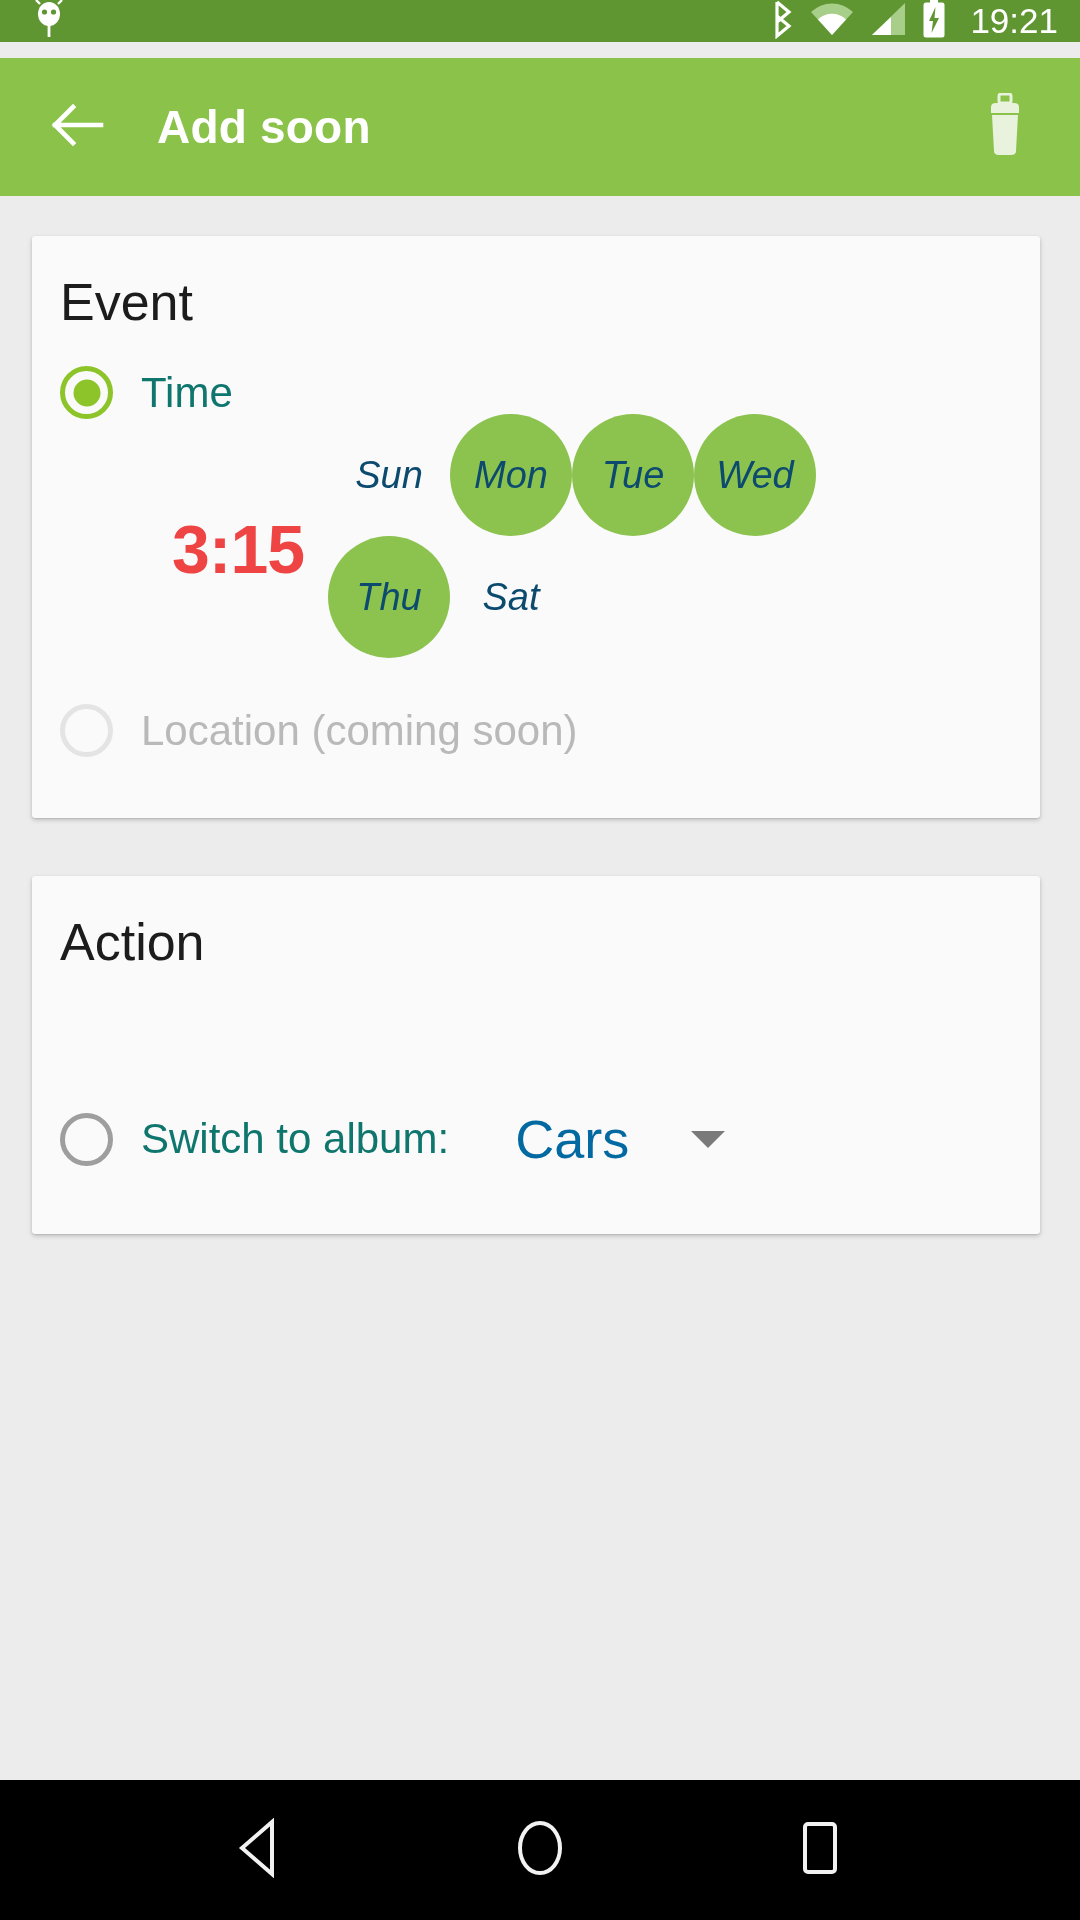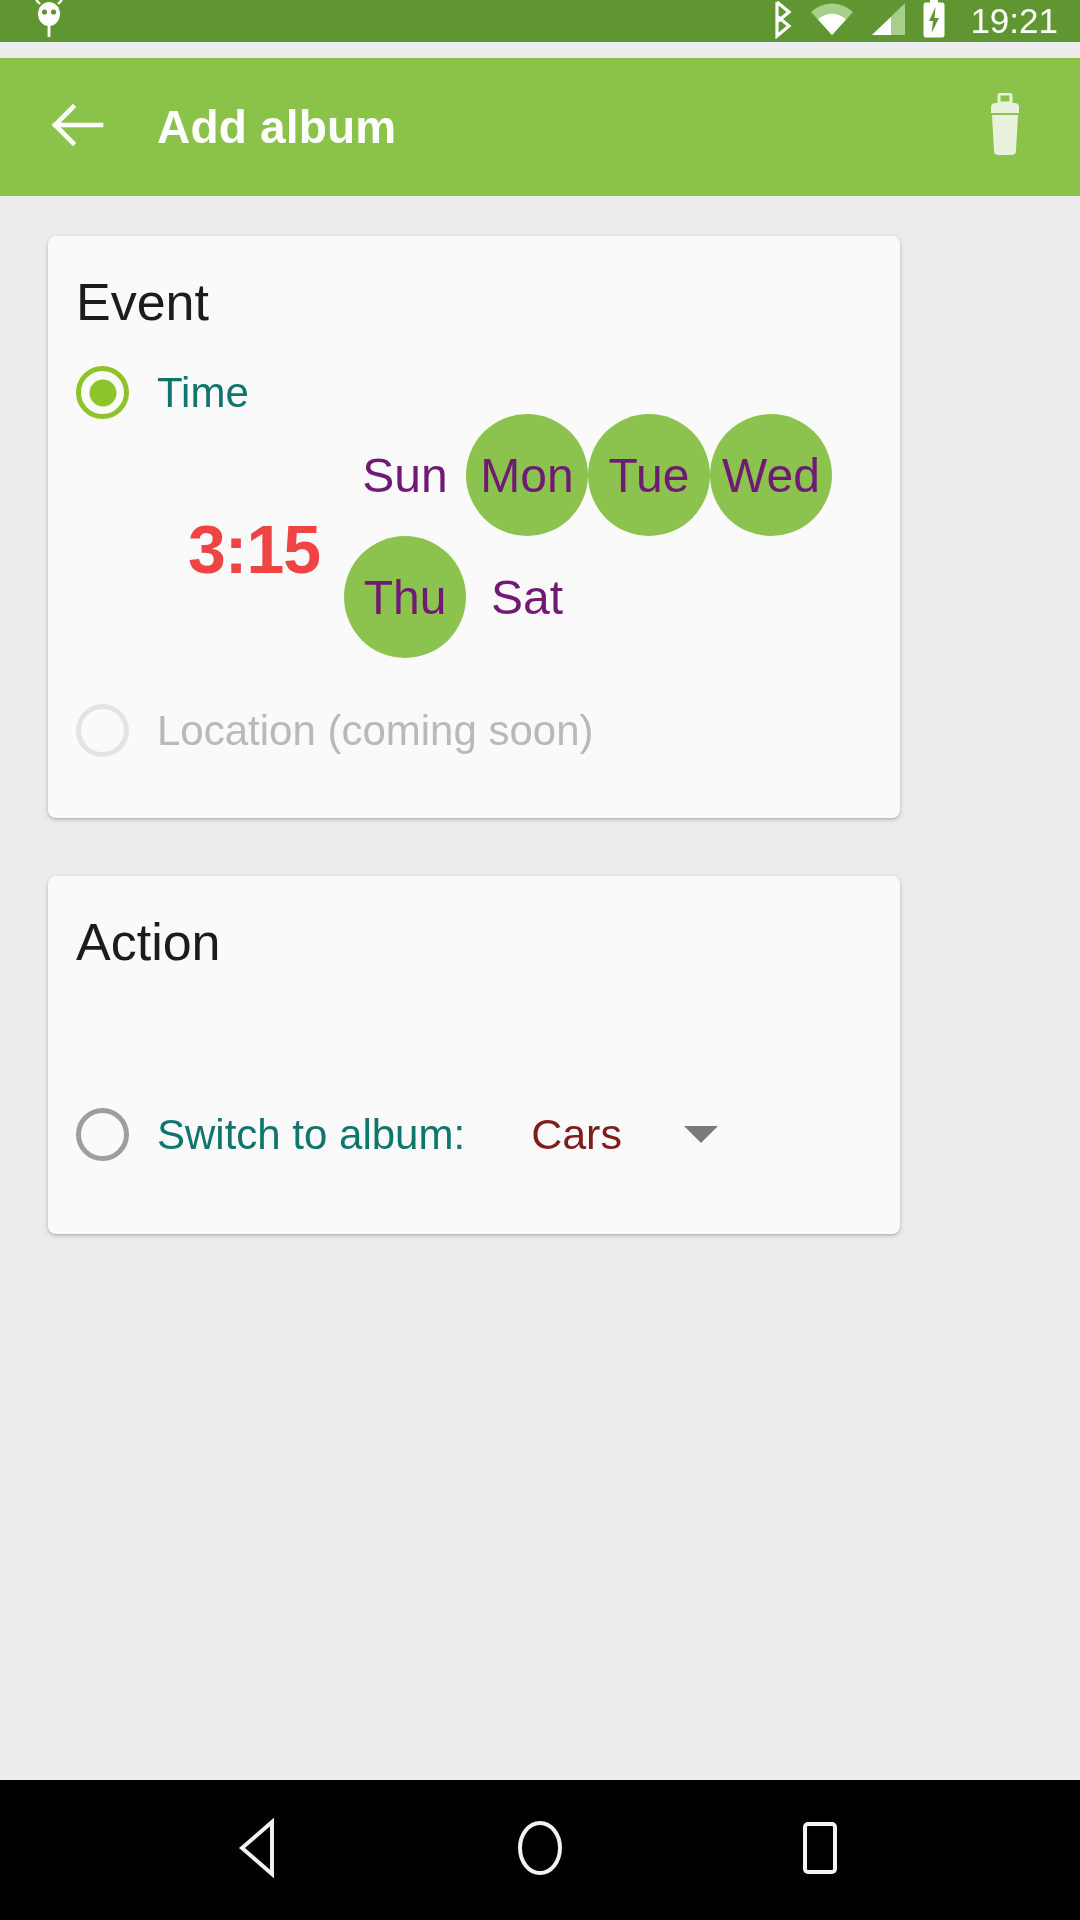--- a/index.html
+++ b/index.html
@@ -72,24 +72,24 @@
   .delete-btn {
     margin-left: auto;
     width: 70px; height: 70px;
     display: flex; align-items: center; justify-content: center;
     cursor: pointer;
   }
 
   
   .card {
     position: absolute;
-    left: 48px;
-    width: 852px;
+    left: 32px;
+    width: 1008px;
     background: #fafafa;
-    border-radius: 8px;
+    border-radius: 3px;
     box-shadow: 0 2px 5px rgba(0,0,0,0.18), 0 1px 2px rgba(0,0,0,0.10);
   }
   #card-event { top: 236px; height: 582px; }
   #card-action { top: 876px; height: 358px; }
 
   .card-title {
     position: absolute;
     left: 28px;
     top: 36px;
     font-size: 52px;
@@ -160,38 +160,39 @@
     height: 122px;
   }
   .days-row.row1 { padding-left: 0px; }
   .days-row.row2 { padding-left: 0px; }
   .day {
     width: 122px; height: 122px;
     border-radius: 50%;
     display: flex;
     align-items: center;
     justify-content: center;
-    font-size: 48px;
-    color: #701a75;
+    font-size: 38px;
+    color: #0c4a6e;
     cursor: pointer;
     flex: 0 0 auto;
+    font-style: italic;
   }
   .day.sel { background: #8cc34f; }
   .day-spacer { width: 122px; height: 122px; flex: 0 0 auto; }
 
   
   #loc-row { left: 28px; top: 468px; }
 
   
   #next-wall-row { left: 28px; top: 132px; }
   #album-row { left: 28px; top: 232px; }
 
   .album-value {
-    font-size: 43px;
-    color: #7f1d1d;
+    font-size: 54px;
+    color: #0369a1;
     margin-left: 66px;
     white-space: nowrap;
   }
   .caret {
     margin-left: 62px;
     width: 0; height: 0;
     border-left: 17px solid transparent;
     border-right: 17px solid transparent;
     border-top: 17px solid #7a7a7a;
     cursor: pointer;
@@ -264,21 +265,21 @@
   </div>
 
   <div class="app-bar">
     <div class="back-btn">
       <span>
         <svg width="56" height="44" viewBox="0 0 56 44">
           <path d="M52 22 L6 22 M24 4 L6 22 L24 40" fill="none" stroke="#ffffff" stroke-width="4.6" stroke-linecap="square"></path>
         </svg>
       </span>
     </div>
-    <div class="app-title">Add album</div>
+    <div class="app-title">Add soon</div>
     <div class="delete-btn">
       <span>
         <svg width="54" height="64" viewBox="0 0 54 64">
           <rect x="21" y="1" width="12" height="9" rx="2" fill="none" stroke="#e8f2dd" stroke-width="3"></rect>
           <path d="M13 14 Q13 10 18 10 L36 10 Q41 10 41 14 L41 20 L13 20 Z" fill="#e8f2dd"></path>
           <path d="M14 22 L40 22 L38 58 Q38 62 33 62 L21 62 Q16 62 16 58 Z" fill="#e8f2dd"></path>
         </svg>
       </span>
     </div>
   </div>

